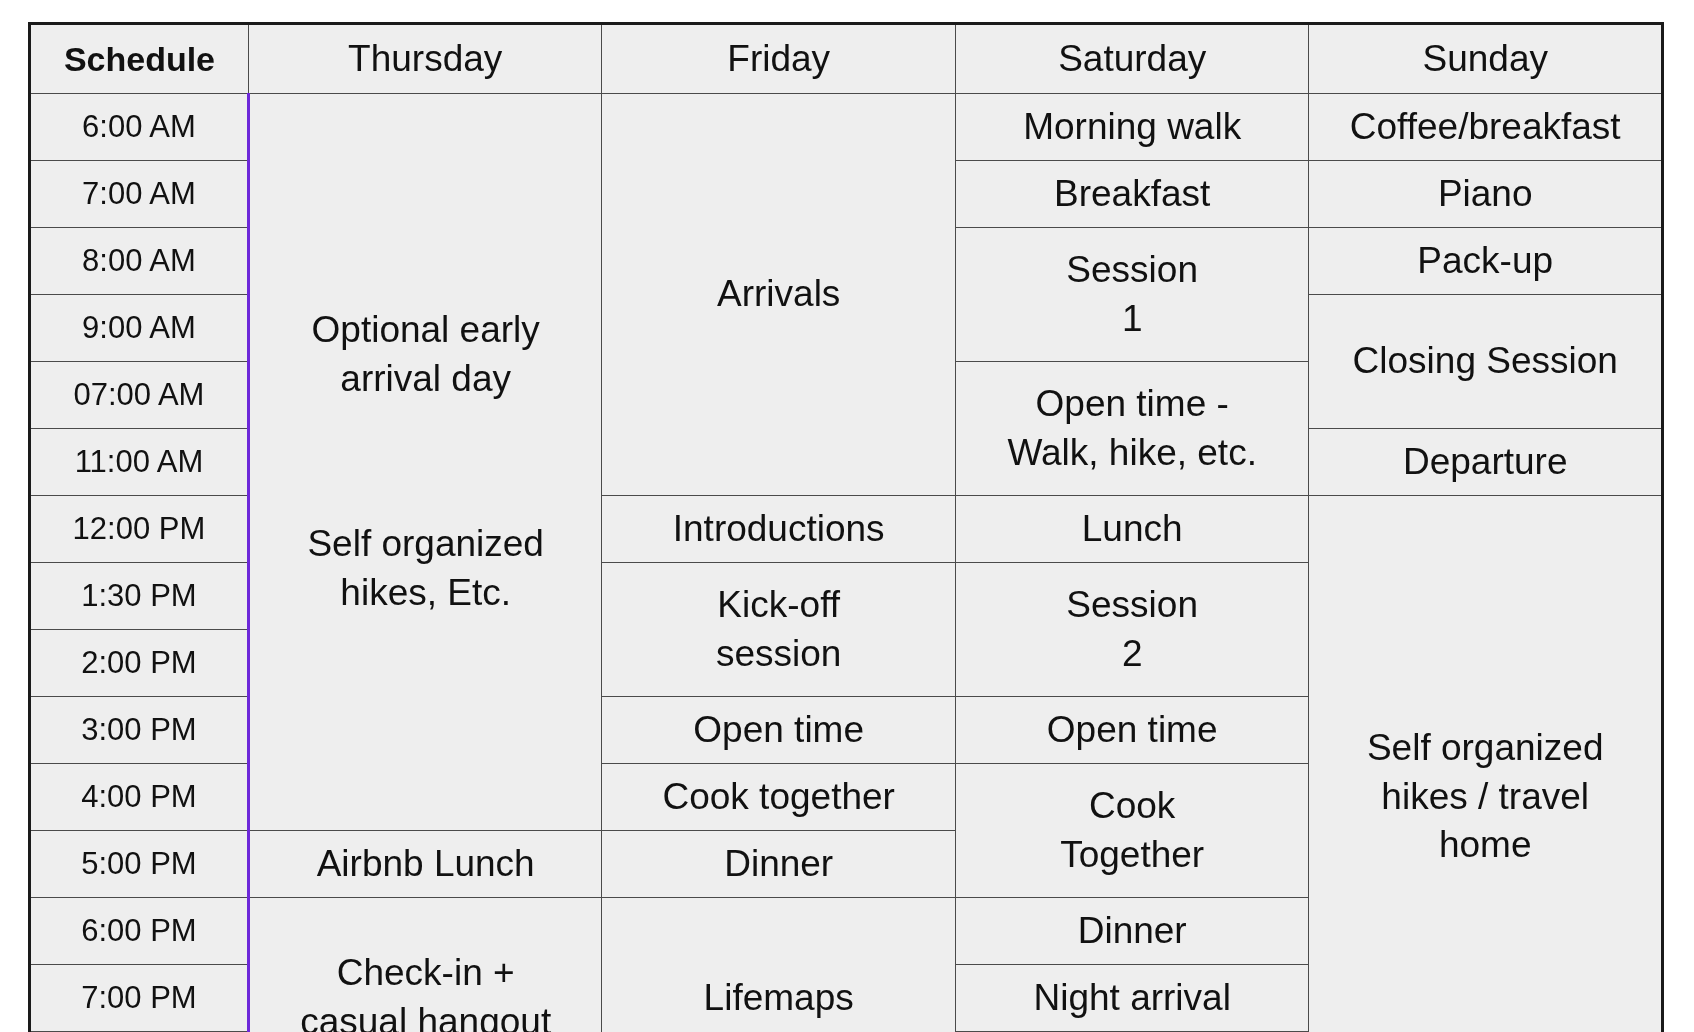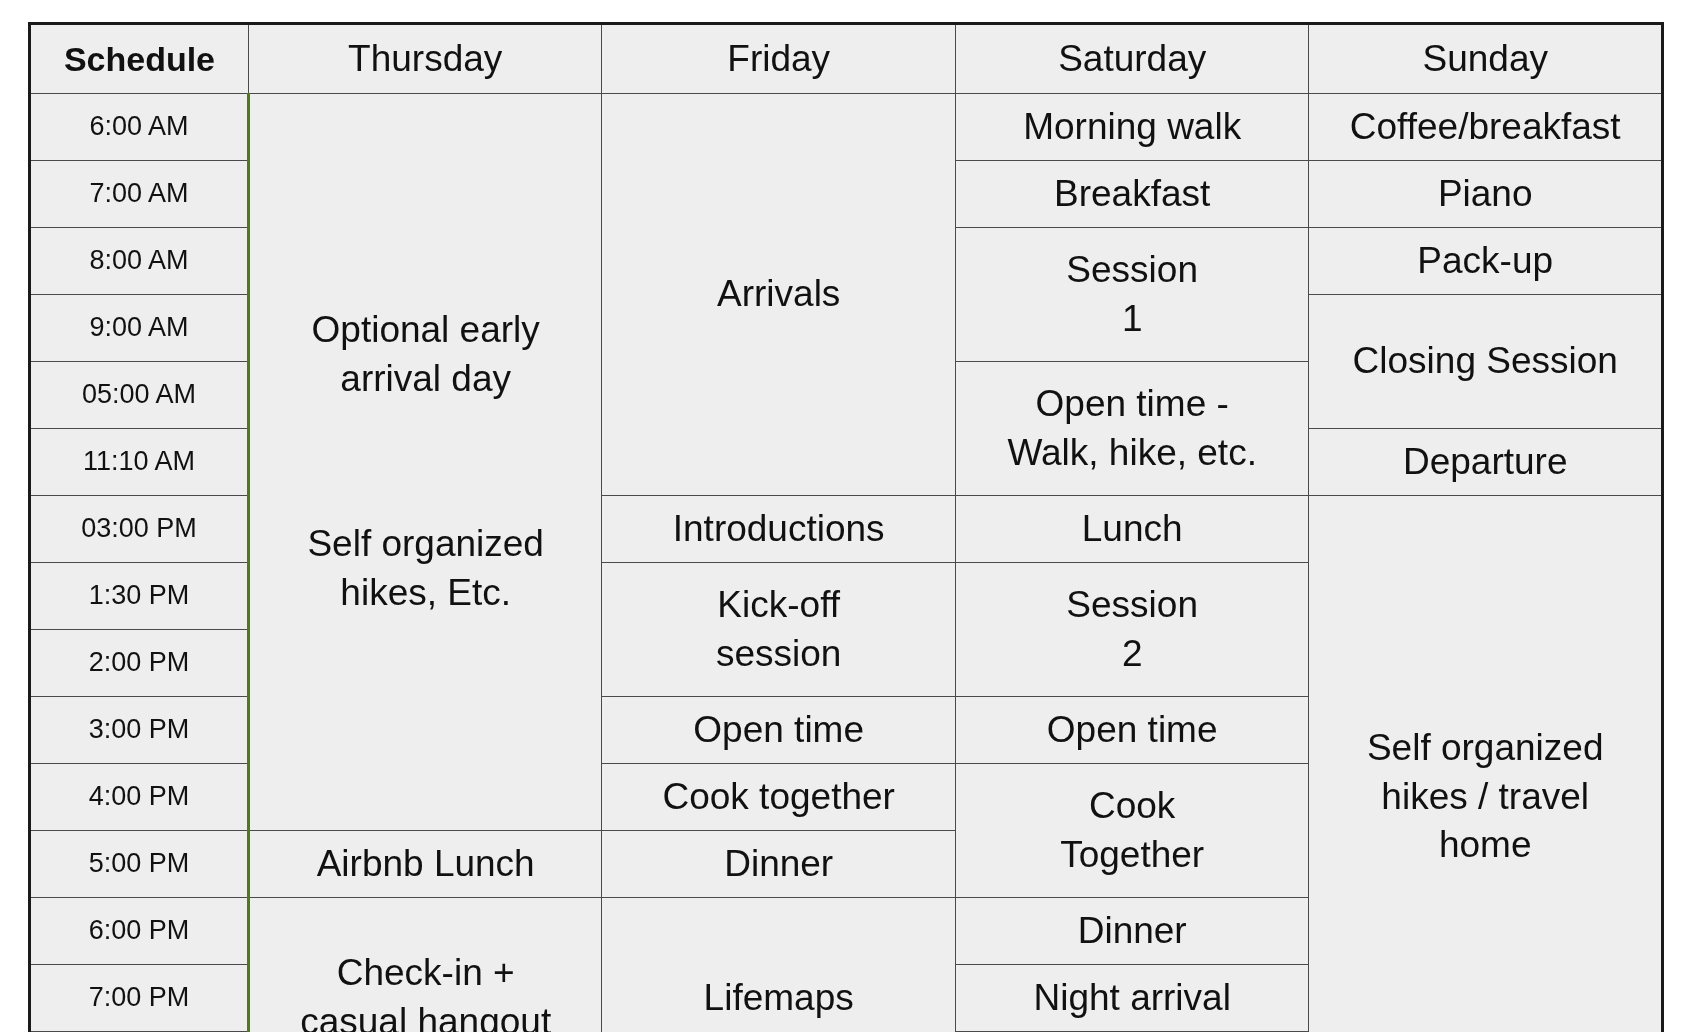--- a/index.html
+++ b/index.html
@@ -43,22 +43,22 @@
   thead th {
     border-bottom: 3px solid #1a1a1a;
     font-size: 29px;
     height: 60px;
   }
   thead th.head-title {
     font-weight: 700;
     font-size: 34px;
   }
   tbody td.time-cell {
-    font-size: 27px;
-    border-right: 3px solid #4d7c0f;
+    font-size: 31px;
+    border-right: 3px solid #6d28d9;
     height: 58px;
   }
   .cell-lines {
     display: block;
   }
   .cell-lines span {
     display: block;
   }
 </style>
 </head>
@@ -117,36 +117,36 @@
         </td>
         <td>Pack-up</td>
       </tr>
 
       <tr>
         <td class="time-cell">9:00 AM</td>
         <td rowspan="2">Closing Session</td>
       </tr>
 
       <tr>
-        <td class="time-cell">05:00 AM</td>
+        <td class="time-cell">07:00 AM</td>
         <td rowspan="2">
           <span class="cell-lines">
             <span>Open time -</span>
             <span>Walk, hike, etc.</span>
           </span>
         </td>
       </tr>
 
       <tr>
-        <td class="time-cell">11:10 AM</td>
+        <td class="time-cell">11:00 AM</td>
         <td>Departure</td>
       </tr>
 
       <tr>
-        <td class="time-cell">03:00 PM</td>
+        <td class="time-cell">12:00 PM</td>
         <td>Introductions</td>
         <td>Lunch</td>
         <td rowspan="9">
           <span class="cell-lines">
             <span>Self organized</span>
             <span>hikes / travel</span>
             <span>home</span>
           </span>
         </td>
       </tr>

